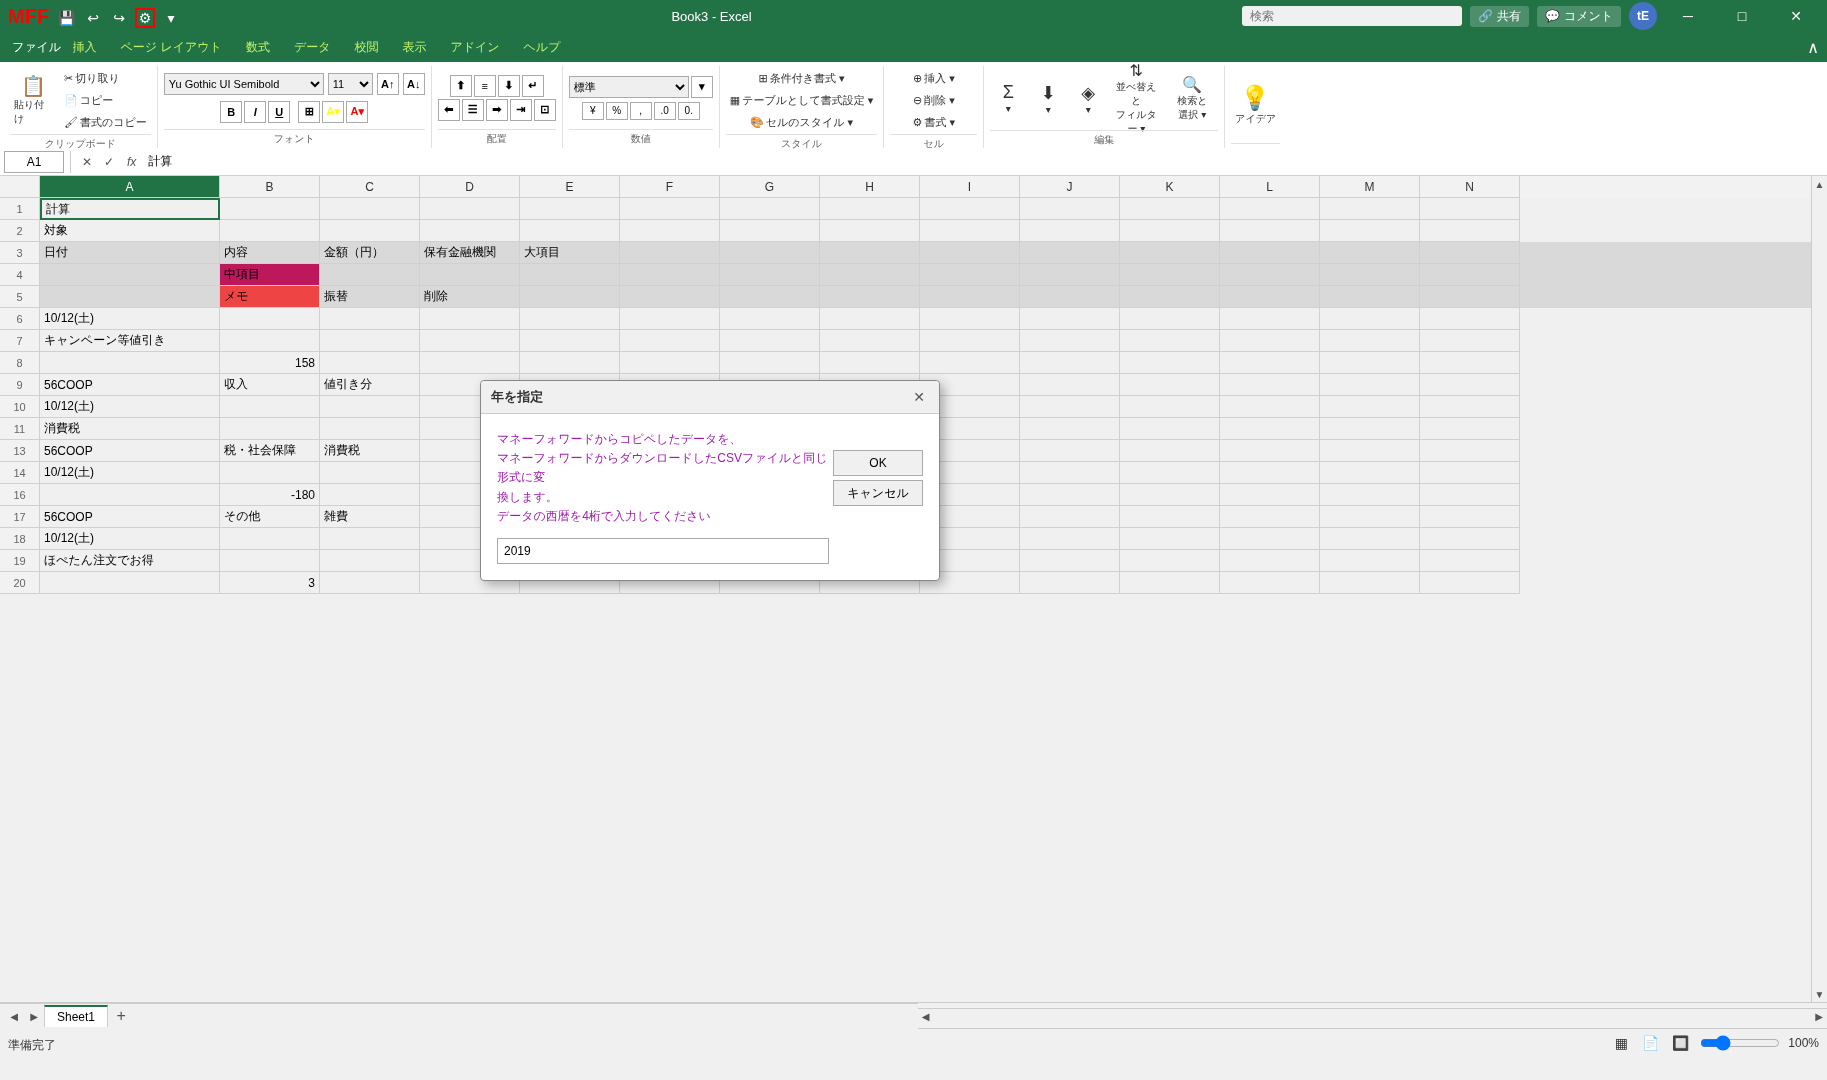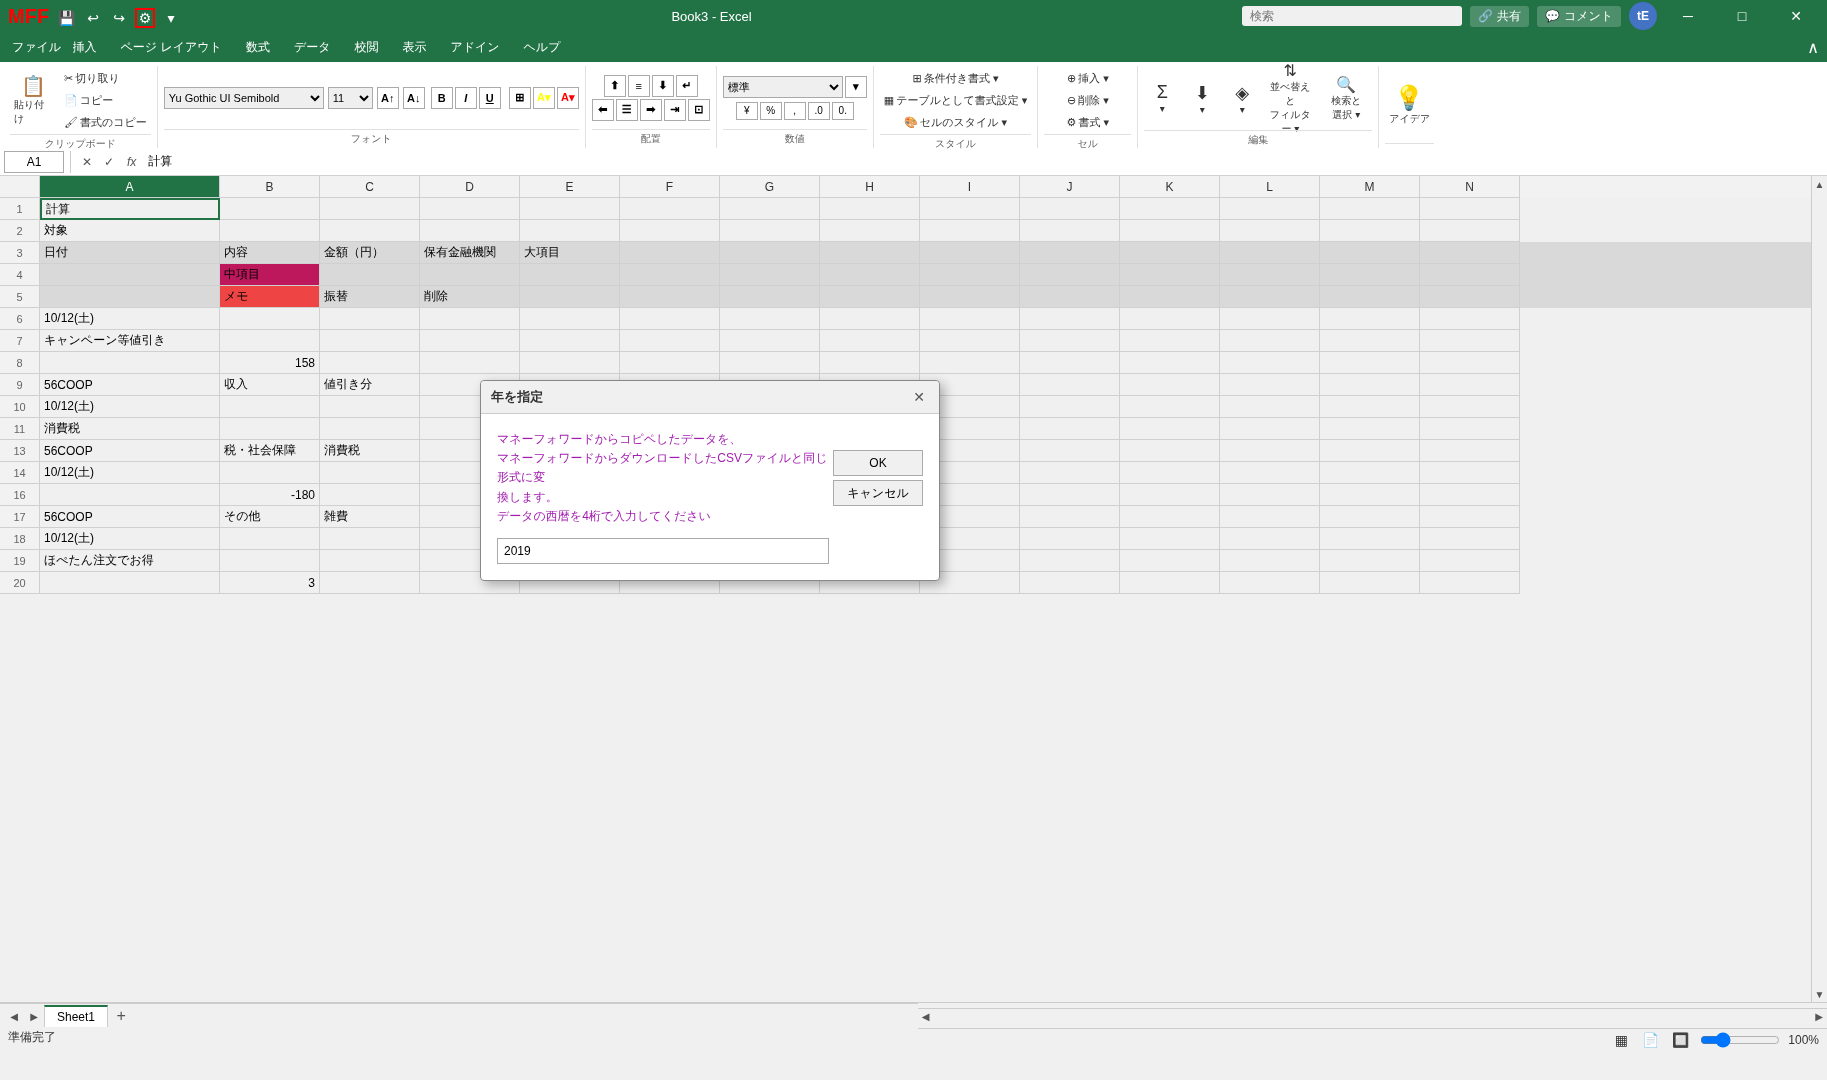--- a/index.html
+++ b/index.html
@@ -16,21 +16,21 @@
     }
     .title-bar-left { display: flex; align-items: flex-end; gap: 4px; }
     .title-bar-icons { display: flex; gap: 6px; align-items: center; }
     .title-bar-icon { width: 20px; height: 20px; display: flex; align-items: center; justify-content: center; color: white; font-size: 14px; cursor: pointer; }
     .title-bar-icon.highlighted { border: 2px solid #ff0000; }
     .title-bar-title { flex: 1; text-align: center; font-size: 13px; color: white; }
     .title-bar-search { background: #f0f0f0; border: none; border-radius: 3px; padding: 3px 28px 3px 8px; width: 220px; font-size: 12px; }
     .title-btn { width: 46px; height: 32px; display: flex; align-items: center; justify-content: center; color: white; font-size: 14px; cursor: pointer; }
     .mff-logo { color: #ff0000; font-weight: bold; font-size: 20px; margin-right: 4px; }
     .ribbon-tabs { display: flex; background: #217346; height: 30px; }
-    .ribbon-tab { padding: 0 12px; color: #ffffff; font-size: 12px; display: flex; align-items: center; cursor: pointer; height: 30px; }
+    .ribbon-tab { padding: 0 12px; color: #bef264; font-size: 12px; display: flex; align-items: center; cursor: pointer; height: 30px; }
     .ribbon-tab.active { background: white; color: #333; }
     .ribbon-content { display: flex; align-items: stretch; padding: 4px 4px 0 4px; background: white; height: 86px; }
     .ribbon-group { display: flex; flex-direction: column; border-right: 1px solid #e0e0e0; padding: 0 6px; min-width: fit-content; }
     .ribbon-group-content { display: flex; align-items: center; gap: 2px; flex: 1; padding: 2px 0; }
     .ribbon-group-label { font-size: 10px; color: #666; text-align: center; padding: 2px 0; border-top: 1px solid #e0e0e0; margin-top: auto; }
     .ribbon-btn { display: flex; flex-direction: column; align-items: center; justify-content: center; padding: 2px 4px; cursor: pointer; border-radius: 3px; min-width: 32px; height: 60px; font-size: 10px; color: #333; }
     .ribbon-btn .icon { font-size: 20px; }
     .ribbon-btn-small { display: flex; align-items: center; padding: 2px 4px; cursor: pointer; border-radius: 3px; height: 20px; font-size: 11px; color: #333; gap: 2px; }
     .font-select { width: 160px; height: 22px; font-size: 11px; border: 1px solid #aaa; }
     .font-size-select { width: 45px; height: 22px; font-size: 11px; border: 1px solid #aaa; }
@@ -76,21 +76,21 @@
     .col-n { width: 100px; min-width: 100px; }
 
     
     .sheet-tabs-bar { height: 26px; background: #f0f0f0; border-top: 1px solid #ccc; display: flex; align-items: center; padding: 0 4px; gap: 0; }
     .sheet-nav-btn { width: 20px; height: 20px; display: flex; align-items: center; justify-content: center; cursor: pointer; font-size: 10px; color: #555; }
     .sheet-tab { height: 22px; padding: 0 12px; border: 1px solid #ccc; border-bottom: none; background: white; font-size: 12px; display: flex; align-items: center; cursor: pointer; margin-right: 2px; }
     .sheet-tab.active { background: white; border-top: 2px solid #217346; }
     .add-sheet-btn { width: 22px; height: 22px; display: flex; align-items: center; justify-content: center; cursor: pointer; font-size: 16px; color: #555; }
 
     
-    .status-bar { height: 26px; background: #f0f0f0; border-top: 1px solid #ccc; display: flex; align-items: flex-start; padding: 0 8px; font-size: 12px; color: #333; }
+    .status-bar { height: 26px; background: #f0f0f0; border-top: 1px solid #ccc; display: flex; align-items: flex-end; padding: 0 8px; font-size: 12px; color: #333; }
     .status-right { margin-left: auto; display: flex; align-items: center; gap: 8px; }
     .view-btn { width: 22px; height: 22px; display: flex; align-items: center; justify-content: center; cursor: pointer; font-size: 14px; }
     .zoom-slider { width: 80px; }
 
     
     .modal-overlay { position: fixed; top: 0; left: 0; width: 1785px; height: 1080px; background: transparent; z-index: 100; }
     .modal { position: absolute; top: 380px; left: 480px; width: 460px; background: white; border: 1px solid #888; box-shadow: 4px 4px 12px rgba(0,0,0,0.3); border-radius: 4px; z-index: 101; }
     .modal-header { background: #f0f0f0; padding: 6px 10px; display: flex; align-items: center; justify-content: space-between; border-bottom: 1px solid #ccc; border-radius: 4px 4px 0 0; }
     .modal-title { font-size: 13px; font-weight: bold; color: #333; }
     .modal-close-btn { width: 20px; height: 20px; display: flex; align-items: center; justify-content: center; cursor: pointer; font-size: 14px; color: #555; }
@@ -183,21 +183,21 @@
         <div class="ribbon-btn-small">
           <span>🖌</span>
             <span>書式のコピー</span>
         </div>
       </div>
     </div>
     <div class="ribbon-group-label">クリップボード</div>
   </div>
 
   <div class="ribbon-group" style="min-width:220px;">
-    <div class="ribbon-group-content" style="flex-direction:row;gap:6px;justify-content:center;">
+    <div class="ribbon-group-content" style="flex-direction:column;gap:6px;justify-content:center;">
       <div style="display:flex;gap:4px;align-items:center;">
         <select class="font-select">
           <option>Yu Gothic UI Semibold</option>
         </select>
         <select class="font-size-select">
           <option>11</option>
         </select>
         <button class="format-btn">A↑</button>
         <button class="format-btn">A↓</button>
       </div>

